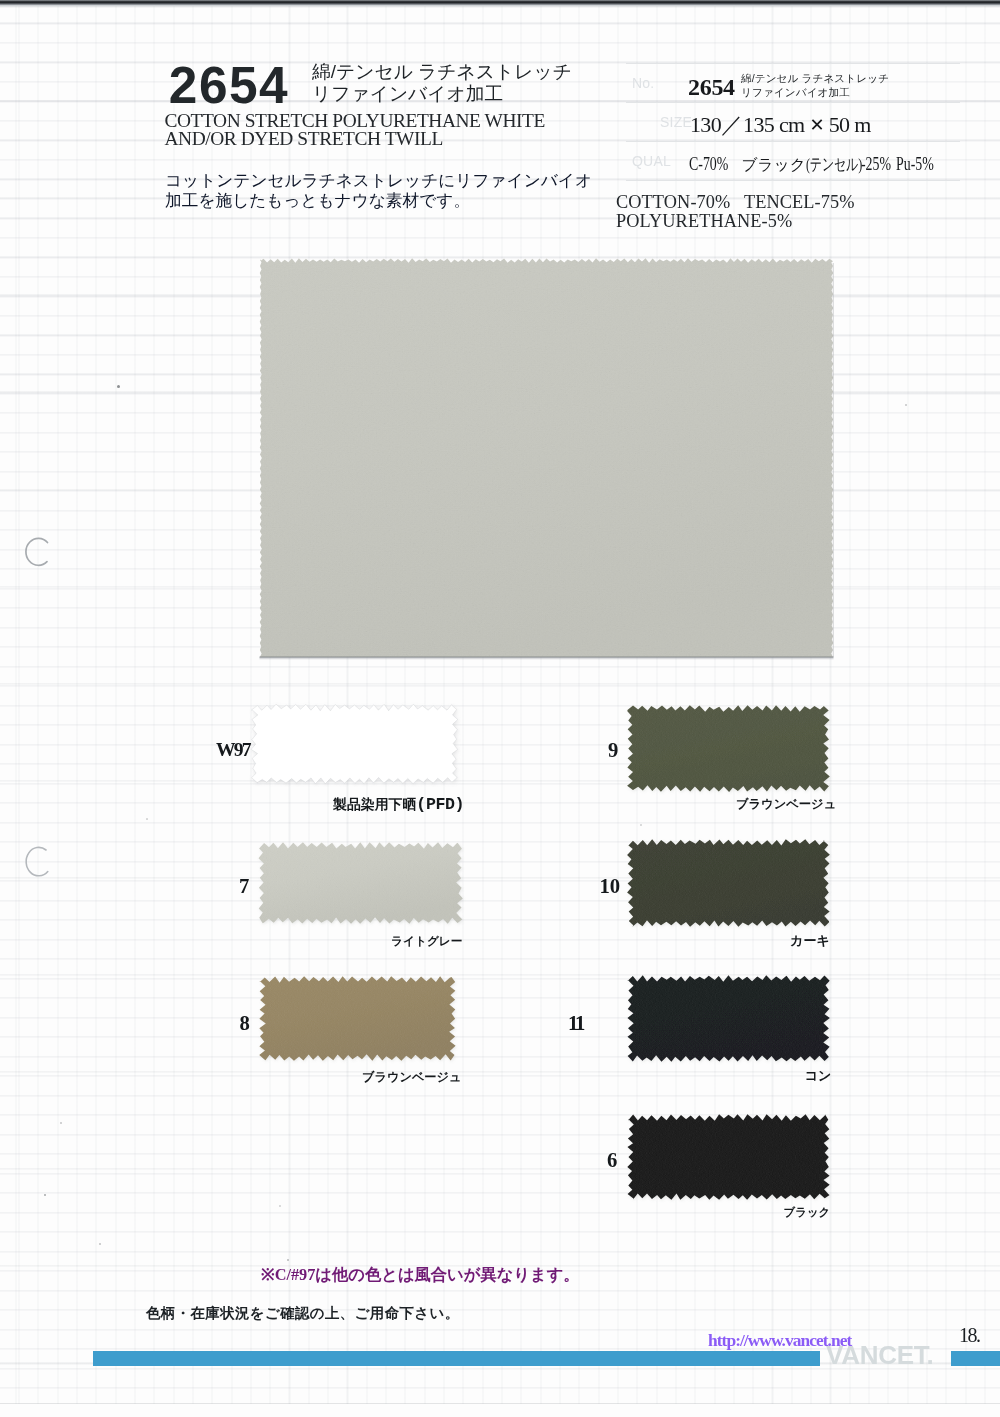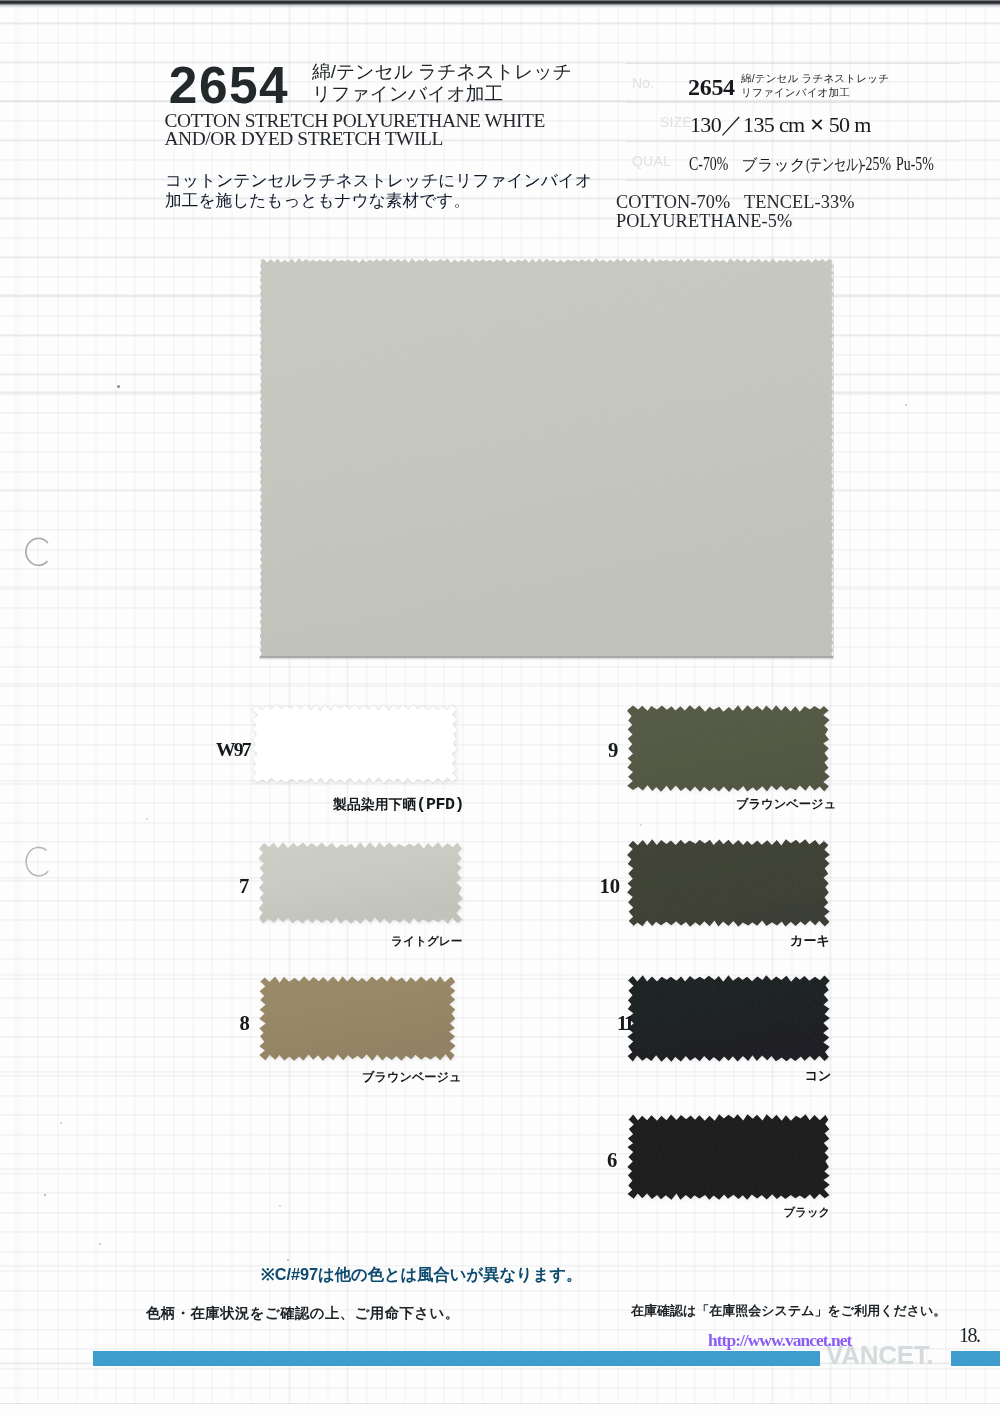--- a/index.html
+++ b/index.html
@@ -62,22 +62,22 @@
 
   
   .sw{position:absolute;}
   .sw svg{display:block;}
   .swlabel{position:absolute;font-size:20.7px;line-height:20.7px;color:#15191c;
         font-family:"Liberation Serif",serif;font-weight:bold;}
   .swname{position:absolute;color:#15191c;line-height:1.12;
         font-family:Liberation Mono, monospace;font-weight:bold;white-space:nowrap;}
 
   
-  #note1{left:261px;top:1263px;font-size:16.3px;color:#0c4a6e;
-        font-family:Liberation Sans, sans-serif;font-weight:bold;letter-spacing:0px;}
+  #note1{left:261px;top:1263px;font-size:16.3px;color:#701a75;
+        font-family:Liberation Serif, serif;font-weight:bold;letter-spacing:0px;}
   #note2{left:132px;top:1303.5px;font-size:14.4px;line-height:18.2px;letter-spacing:0.44px;color:#1d2226;
         font-family:"Liberation Serif",serif;font-weight:bold;}
   #note3{left:631px;top:1302px;font-size:13.0px;color:#1d2226;
         font-family:"Liberation Serif",serif;font-weight:bold;}
   #url{left:708px;top:1329.5px;font-size:17.4px;color:#8b5cf6;font-weight:bold;
         letter-spacing:-0.95px;}
   #pageno{left:959px;top:1324px;font-size:20px;letter-spacing:-1.5px;color:#1b1f22;}
   
   #bar{position:absolute;left:93px;top:1351px;width:727px;height:14.5px;
        background:#3e9dcd;}
@@ -145,21 +145,21 @@
   <span class="abs speclbl" style="left:660px;top:114px">SIZE</span>
   <span class="abs speclbl" style="left:632px;top:153px">QUAL</span>
   <span class="abs" id="noval">2654</span>
   <span class="abs nosel" id="nojp">
     <span style="display:block">綿/テンセル ラチネストレッチ</span>
     <span style="display:block">リファインバイオ加工</span>
   </span>
   <span class="abs nosel" id="sizeval">130<span class="sp">／</span>135 cm <span class="x">✕</span> 50 m</span>
   <span class="abs nosel" id="qualval"><span class="lat" style="width:45px">C-70%</span><span style="width:7.5px"></span><span class="jp">ブラック</span><span class="sm" style="width:55px">(テンセル)</span><span class="lat" style="width:27.5px">-25%</span><span style="width:7.7px"></span><span class="lat" style="width:41px">Pu-5%</span></span>
   <div class="abs nosel" id="comp">
-    <div><span>COTTON-70%</span><span style="display:inline-block;width:13.5px"></span><span>TENCEL-33%</span></div>
+    <div><span>COTTON-70%</span><span style="display:inline-block;width:13.5px"></span><span>TENCEL-75%</span></div>
     <div>POLYURETHANE-5%</div>
   </div>
 
   <div id="swatch-layer">
       <div class="sw" style="left: 252px; top: 705px; width: 205px; height: 78px;">
         <svg width="213" height="86" viewBox="-4 -4 213 86" style="position:absolute;left:-4px;top:-4px;">
           <defs>
             <filter id="fs0" x="-12%" y="-12%" width="130%" height="130%">
               <feGaussianBlur stdDeviation="0.6"></feGaussianBlur>
             </filter>
@@ -335,21 +335,21 @@
               <path d="M-0.19,4.69L4.82,0.08L9.23,5.59L14.78,-0.76L19.03,5.59L23.97,0.62L29.05,5.50L33.60,0.87L38.70,3.79L42.77,0.74L48.44,4.72L53.09,0.42L57.08,5.48L61.94,0.04L66.71,3.77L71.73,0.76L76.32,3.45L80.78,-0.37L86.72,4.00L90.76,-0.06L95.25,5.66L100.47,-0.76L104.93,4.74L110.70,0.86L114.42,4.00L119.05,0.72L124.09,5.29L129.29,0.52L134.50,3.96L138.25,-0.71L143.29,4.52L148.18,0.42L153.41,4.09L158.48,-0.30L163.12,5.80L167.94,0.47L171.84,3.81L176.52,-0.12L181.29,4.86L186.97,0.71L191.99,4.34L196.42,-0.49L197.46,0.55L201.66,4.70L197.51,9.23L200.75,13.88L195.64,18.50L200.37,24.19L195.56,28.78L201.41,32.65L196.58,38.28L201.87,42.02L195.29,46.93L200.83,52.41L195.20,56.95L201.16,61.58L195.31,66.62L201.60,70.87L197.03,75.94L200.41,80.41L200.95,80.74L196.58,85.05L191.41,79.66L186.61,84.50L181.93,80.01L176.56,84.67L172.84,80.51L167.26,84.98L162.78,81.65L158.49,85.19L153.72,81.57L147.90,85.30L143.52,80.11L139.23,84.22L134.08,79.49L128.73,84.96L124.52,79.28L120.14,85.00L114.96,79.89L109.52,85.50L104.90,80.21L100.53,84.64L96.10,80.58L91.44,85.53L85.74,80.97L81.54,85.03L76.13,79.97L71.64,85.33L67.11,81.22L62.14,84.86L57.80,80.07L52.77,85.40L47.25,80.71L43.43,85.64L38.63,80.72L33.45,85.67L28.12,79.27L23.37,84.99L18.66,81.54L14.36,84.83L9.06,79.49L5.36,84.82L4.86,85.39L-0.36,80.05L4.39,76.15L0.19,70.53L5.28,65.59L-0.50,60.85L4.87,56.68L0.04,52.35L5.71,47.25L-0.50,42.06L5.42,37.31L-0.21,32.88L3.36,28.19L0.00,24.23L4.56,19.25L0.46,14.53L5.53,9.75L-0.23,4.12Z"></path>
             </clipPath>
           </defs>
           <path d="M-0.19,4.69L4.82,0.08L9.23,5.59L14.78,-0.76L19.03,5.59L23.97,0.62L29.05,5.50L33.60,0.87L38.70,3.79L42.77,0.74L48.44,4.72L53.09,0.42L57.08,5.48L61.94,0.04L66.71,3.77L71.73,0.76L76.32,3.45L80.78,-0.37L86.72,4.00L90.76,-0.06L95.25,5.66L100.47,-0.76L104.93,4.74L110.70,0.86L114.42,4.00L119.05,0.72L124.09,5.29L129.29,0.52L134.50,3.96L138.25,-0.71L143.29,4.52L148.18,0.42L153.41,4.09L158.48,-0.30L163.12,5.80L167.94,0.47L171.84,3.81L176.52,-0.12L181.29,4.86L186.97,0.71L191.99,4.34L196.42,-0.49L197.46,0.55L201.66,4.70L197.51,9.23L200.75,13.88L195.64,18.50L200.37,24.19L195.56,28.78L201.41,32.65L196.58,38.28L201.87,42.02L195.29,46.93L200.83,52.41L195.20,56.95L201.16,61.58L195.31,66.62L201.60,70.87L197.03,75.94L200.41,80.41L200.95,80.74L196.58,85.05L191.41,79.66L186.61,84.50L181.93,80.01L176.56,84.67L172.84,80.51L167.26,84.98L162.78,81.65L158.49,85.19L153.72,81.57L147.90,85.30L143.52,80.11L139.23,84.22L134.08,79.49L128.73,84.96L124.52,79.28L120.14,85.00L114.96,79.89L109.52,85.50L104.90,80.21L100.53,84.64L96.10,80.58L91.44,85.53L85.74,80.97L81.54,85.03L76.13,79.97L71.64,85.33L67.11,81.22L62.14,84.86L57.80,80.07L52.77,85.40L47.25,80.71L43.43,85.64L38.63,80.72L33.45,85.67L28.12,79.27L23.37,84.99L18.66,81.54L14.36,84.83L9.06,79.49L5.36,84.82L4.86,85.39L-0.36,80.05L4.39,76.15L0.19,70.53L5.28,65.59L-0.50,60.85L4.87,56.68L0.04,52.35L5.71,47.25L-0.50,42.06L5.42,37.31L-0.21,32.88L3.36,28.19L0.00,24.23L4.56,19.25L0.46,14.53L5.53,9.75L-0.23,4.12Z" fill="rgba(140,143,142,0.20)" filter="url(#ss5)" transform="translate(0.9,1.2)"></path>
           <path d="M-0.19,4.69L4.82,0.08L9.23,5.59L14.78,-0.76L19.03,5.59L23.97,0.62L29.05,5.50L33.60,0.87L38.70,3.79L42.77,0.74L48.44,4.72L53.09,0.42L57.08,5.48L61.94,0.04L66.71,3.77L71.73,0.76L76.32,3.45L80.78,-0.37L86.72,4.00L90.76,-0.06L95.25,5.66L100.47,-0.76L104.93,4.74L110.70,0.86L114.42,4.00L119.05,0.72L124.09,5.29L129.29,0.52L134.50,3.96L138.25,-0.71L143.29,4.52L148.18,0.42L153.41,4.09L158.48,-0.30L163.12,5.80L167.94,0.47L171.84,3.81L176.52,-0.12L181.29,4.86L186.97,0.71L191.99,4.34L196.42,-0.49L197.46,0.55L201.66,4.70L197.51,9.23L200.75,13.88L195.64,18.50L200.37,24.19L195.56,28.78L201.41,32.65L196.58,38.28L201.87,42.02L195.29,46.93L200.83,52.41L195.20,56.95L201.16,61.58L195.31,66.62L201.60,70.87L197.03,75.94L200.41,80.41L200.95,80.74L196.58,85.05L191.41,79.66L186.61,84.50L181.93,80.01L176.56,84.67L172.84,80.51L167.26,84.98L162.78,81.65L158.49,85.19L153.72,81.57L147.90,85.30L143.52,80.11L139.23,84.22L134.08,79.49L128.73,84.96L124.52,79.28L120.14,85.00L114.96,79.89L109.52,85.50L104.90,80.21L100.53,84.64L96.10,80.58L91.44,85.53L85.74,80.97L81.54,85.03L76.13,79.97L71.64,85.33L67.11,81.22L62.14,84.86L57.80,80.07L52.77,85.40L47.25,80.71L43.43,85.64L38.63,80.72L33.45,85.67L28.12,79.27L23.37,84.99L18.66,81.54L14.36,84.83L9.06,79.49L5.36,84.82L4.86,85.39L-0.36,80.05L4.39,76.15L0.19,70.53L5.28,65.59L-0.50,60.85L4.87,56.68L0.04,52.35L5.71,47.25L-0.50,42.06L5.42,37.31L-0.21,32.88L3.36,28.19L0.00,24.23L4.56,19.25L0.46,14.53L5.53,9.75L-0.23,4.12Z" fill="url(#gs5)" filter="url(#fs5)"></path>
           <g clip-path="url(#cs5)">
             <rect x="0" y="0" width="201" height="85" filter="url(#ts5)"></rect>
           </g>
         </svg>
       </div>
-      <div class="swlabel" style="left: 617px; top: 1013px; font-size: 20.7px; letter-spacing: -2.2px;">11</div>
+      <div class="swlabel" style="left: 568px; top: 1013px; font-size: 20.7px; letter-spacing: -2.2px;">11</div>
       <div class="swname" style="left: 804.8px; top: 1069.6px; font-size: 13px;">コン</div>
       <div class="sw" style="left: 628px; top: 1115px; width: 201px; height: 84px;">
         <svg width="209" height="92" viewBox="-4 -4 209 92" style="position:absolute;left:-4px;top:-4px;">
           <defs>
             <linearGradient id="gs6" x1="0" y1="0" x2="0.45" y2="1">
               <stop offset="0" stop-color="#161616"></stop>
               <stop offset="0.45" stop-color="#161616"></stop>
               <stop offset="1" stop-color="#151515"></stop>
             </linearGradient>
             <filter id="fs6" x="-12%" y="-12%" width="130%" height="130%">
@@ -408,20 +408,19 @@
           <rect x="-0.5" y="399.2" width="574" height="1.2" fill="rgba(150,154,160,.25)"></rect>
           <rect x="572.6" y="4" width="1.4" height="394" fill="rgba(150,152,155,.30)"></rect>
         </svg>
       </div>
     </div>
 
   <div class="abs nosel" id="note1">※C/#97は他の色とは風合いが異なります。</div>
   <div class="abs nosel" id="note2">
     <div style="text-indent:14px">色柄・在庫状況をご確認の上、ご用命下さい。</div>
   </div>
-  <div class="abs nosel" id="note3">在庫確認は「在庫照会システム」をご利用ください。</div>
   <div class="abs nosel" id="url">http://www.vancet.net</div>
   <div class="abs nosel" id="pageno">18.</div>
 
   <div id="bar"></div>
   <div id="bar2"></div>
   <div id="barlogo">VANCET.</div>
 </div>
 
 </body></html>

